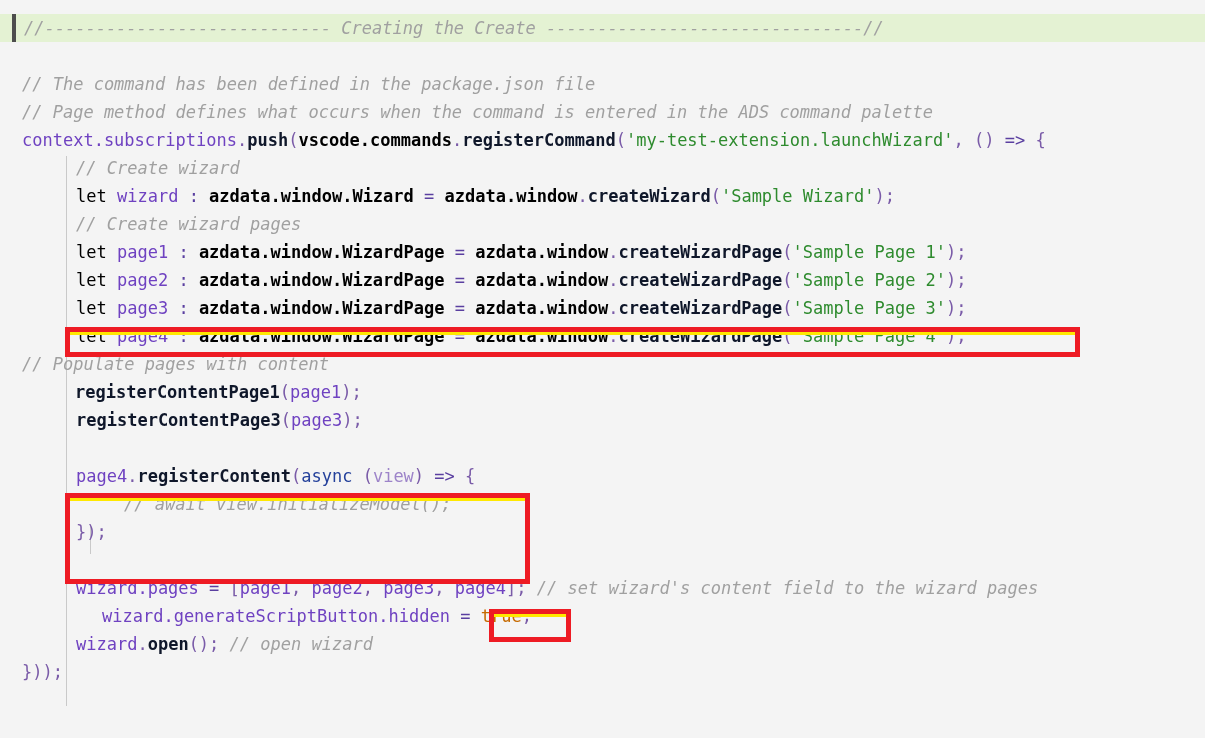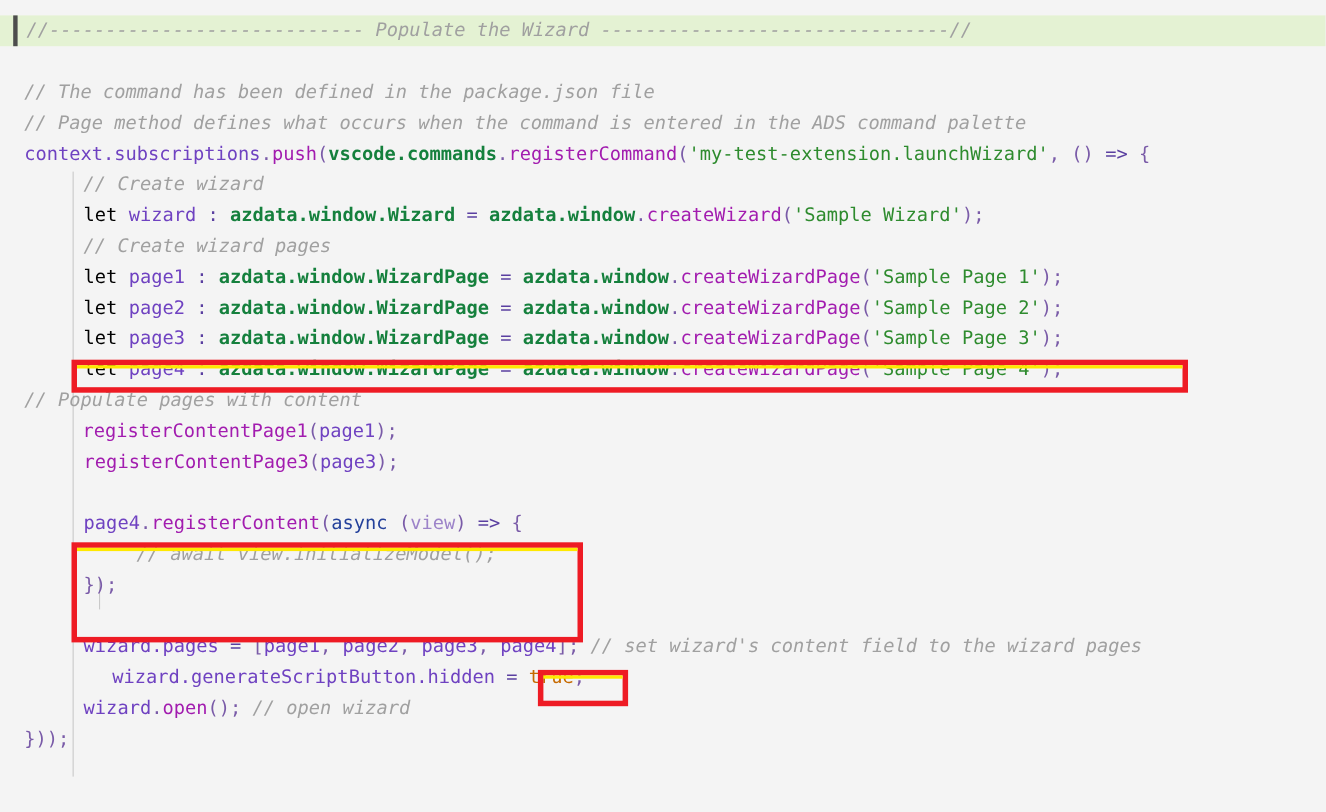--- a/index.html
+++ b/index.html
@@ -58,22 +58,22 @@
     vertical-align: top;
     margin-left: 12px;
     margin-right: 8px;
   }
   .ln.banner .banner-text { vertical-align: top; }
 
   
   .cmt   { color: #a0a0a0; font-style: italic; }
   .kw    { color: #000000; }           
   .ident { color: #6f42c1; }           
-  .bident{ color: #15803d; font-weight: bold; }  
-  .fn    { color: #a21caf; font-weight: normal; }  
+  .bident{ color: #000000; font-weight: bold; }  
+  .fn    { color: #0f172a; font-weight: bold; }  
   .str   { color: #2e8b2e; }           
   .punc  { color: #7a5ba8; }           
   .op    { color: #5a3fa0; }           
   .bool  { color: #c66a00; }           
   .asy   { color: #24419b; }           
   .param { color: #9d84c9; }
 
   
   .guide {
     position: absolute;
@@ -103,21 +103,21 @@
 
 <div class="code-surface">
 
   <div class="guide" style="left:66px; top:156px; height:338px;"></div>
   <div class="guide" style="left:66px; top:496px; height:88px;"></div>
   <div class="guide" style="left:66px; top:584px; height:122px;"></div>
   <div class="guide" style="left:90px; top:526px; height:28px;"></div>
 
   <div class="code-lines">
 
-    <div class="ln banner"><span class="banner-bar"></span><span class="cmt banner-text">//---------------------------- Populate the Wizard -------------------------------//</span></div>
+    <div class="ln banner"><span class="banner-bar"></span><span class="cmt banner-text">//---------------------------- Creating the Create -------------------------------//</span></div>
 
     <div class="ln blank"> </div>
 
     <div class="ln"><span class="cmt">// The command has been defined in the package.json file</span></div>
 
     <div class="ln"><span class="cmt">// Page method defines what occurs when the command is entered in the ADS command palette</span></div>
 
     <div class="ln"><span class="ident">context.subscriptions</span><span class="punc">.</span><span class="fn">push</span><span class="punc">(</span><span class="bident">vscode.commands</span><span class="punc">.</span><span class="fn">registerCommand</span><span class="punc">(</span><span class="str">'my-test-extension.launchWizard'</span><span class="punc">, </span><span class="punc">()</span><span class="op"> =&gt; </span><span class="punc">{</span></div>
 
     <div class="ln" style="padding-left:76px;"><span class="cmt">// Create wizard</span></div>

